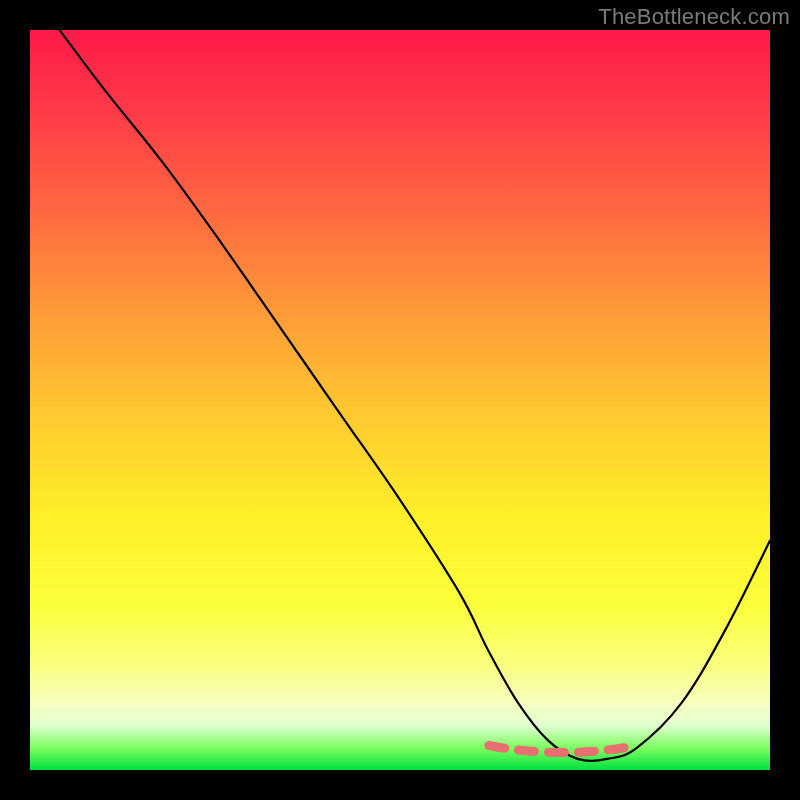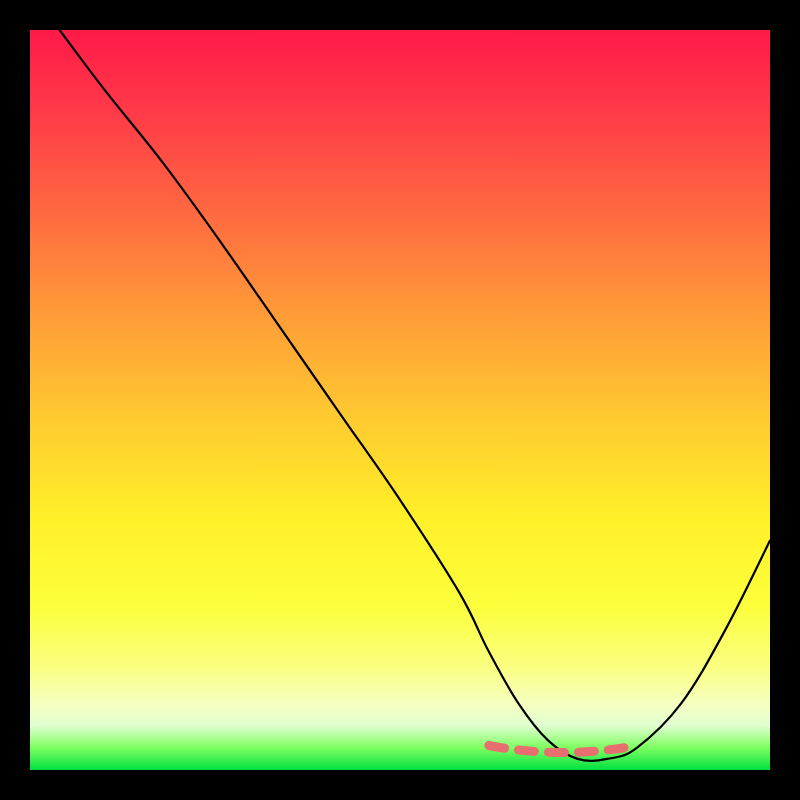--- a/index.html
+++ b/index.html
@@ -64,20 +64,21 @@
     font-weight: 500;
     letter-spacing: 0.2px;
     user-select: none;
   }
 </style>
 </head>
 <body>
 
 <div class="frame">
 
+  <div class="watermark">TheBottleneck.com</div>
 
   <div class="plot">
     <div class="gradient"></div>
 
     <svg class="curve-svg" viewBox="0 0 740 740" preserveAspectRatio="none">
       <path d="M 29.6 0.0 C 37.6 10.7, 55.4 35.2, 74.0 59.2 C 92.6 83.2, 111.9 105.2, 133.2 133.2 C 154.5 161.2, 171.1 184.6, 192.4 214.6 C 213.7 244.6, 230.3 269.1, 251.6 299.7 C 272.9 330.3, 289.5 354.2, 310.8 384.8 C 332.1 415.4, 348.7 437.9, 370.0 469.9 C 391.3 501.9, 413.2 535.1, 429.2 562.4 C 445.2 589.7, 448.1 601.6, 458.8 621.6 C 469.5 641.6, 477.7 657.4, 488.4 673.4 C 499.1 689.4, 507.3 700.4, 518.0 710.4 C 528.7 720.4, 536.9 725.6, 547.6 728.9 C 558.3 732.2, 566.5 730.9, 577.2 728.9 C 587.9 726.9, 593.5 727.8, 606.8 717.8 C 620.1 707.8, 635.2 694.7, 651.2 673.4 C 667.2 652.1, 679.6 628.7, 695.6 599.4 C 711.6 570.1, 732.0 526.6, 740.0 510.6" fill="none" stroke="#000000" stroke-width="2.2" stroke-linecap="round" stroke-linejoin="round"></path>
       <path d="M 458.8 715.5 Q 532.8 729.5 606.8 715.5" fill="none" stroke="#e76f6f" stroke-width="9" stroke-linecap="round" stroke-dasharray="16 14"></path>
     </svg>
   </div>
 

